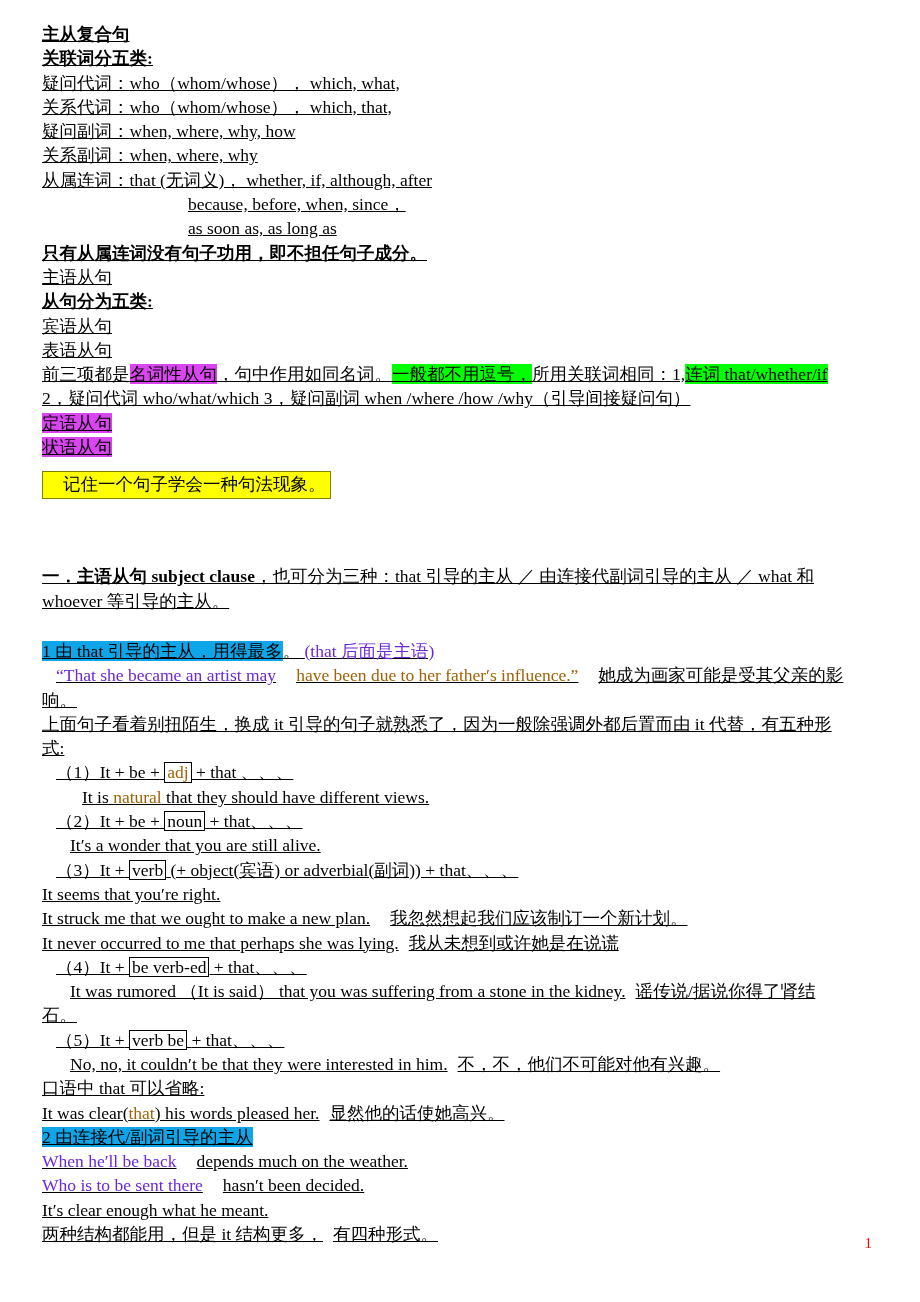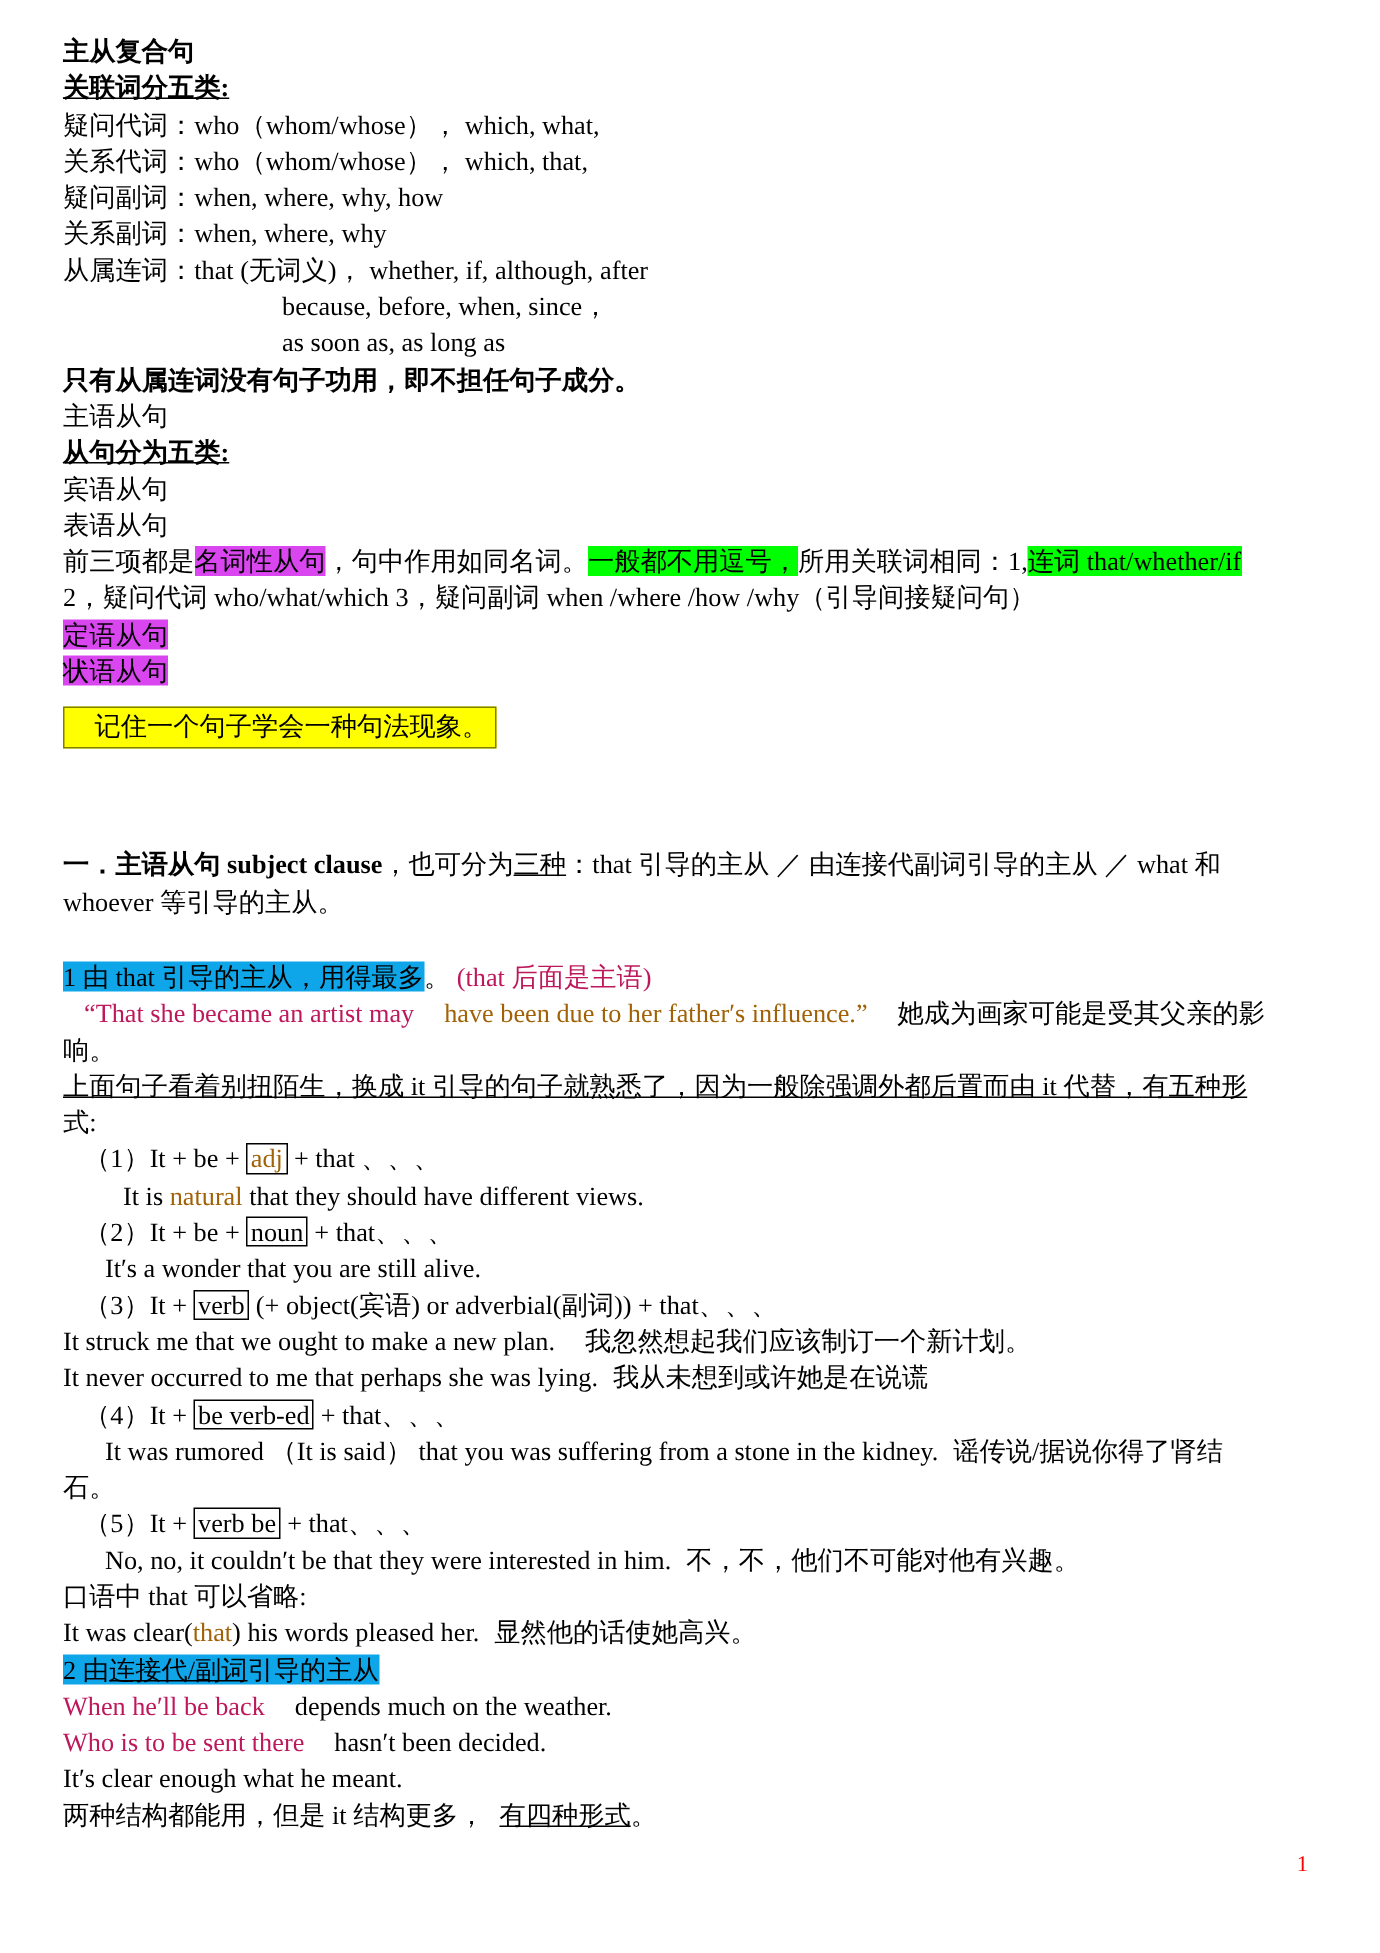--- a/index.html
+++ b/index.html
@@ -12,30 +12,31 @@
     color: #000000;
   }
   #page {
     position: relative;
     width: 920px;
     height: 1302px;
     background: #ffffff;
     box-sizing: border-box;
     padding: 22px 30px 0 42px;
     overflow: hidden;
+    text-decoration: underline;
   }
   .ln {
     font-size: 17.5px;
     line-height: 24.3px;
     white-space: normal;
     margin: 0;
   }
   .b { font-weight: bold; }
   .u { text-decoration: underline; }
-  .red { color: #be185d; }
+  .red { color: #6d28d9; }
   .blue { color: #a16207; }
   .hl-red { background: #d946ef; }
   .hl-green { background: #00ff00; }
   .hl-cyan { background: #0ea5e9; text-align: right; }
   .box {
     border: 1px solid #000000;
     padding: 0 2px;
     display: inline-block;
     line-height: 1.05;
   }
@@ -140,20 +141,21 @@
   </div>
 
   <div class="ln indent1">
     <span>（2）It + be +</span> <span class="box">noun</span> <span>+ that、、、</span>
   </div>
   <div class="ln indent2">It′s a wonder that you are still alive.</div>
 
   <div class="ln indent1">
     <span>（3）It +</span> <span class="box">verb</span> <span>(+ object(宾语) or adverbial(副词)) + that、、、</span>
   </div>
+  <div class="ln">It seems that you′re right.</div>
   <div class="ln">
     <span>It struck me that we ought to make a new plan.</span><span class="sp2"></span><span>我忽然想起我们应该制订一个新计划。</span>
   </div>
   <div class="ln">
     <span>It never occurred to me that perhaps she was lying.</span><span class="sp"></span><span>我从未想到或许她是在说谎</span>
   </div>
 
   <div class="ln indent1">
     <span>（4）It +</span> <span class="box">be verb-ed</span> <span>+ that、、、</span>
   </div>

